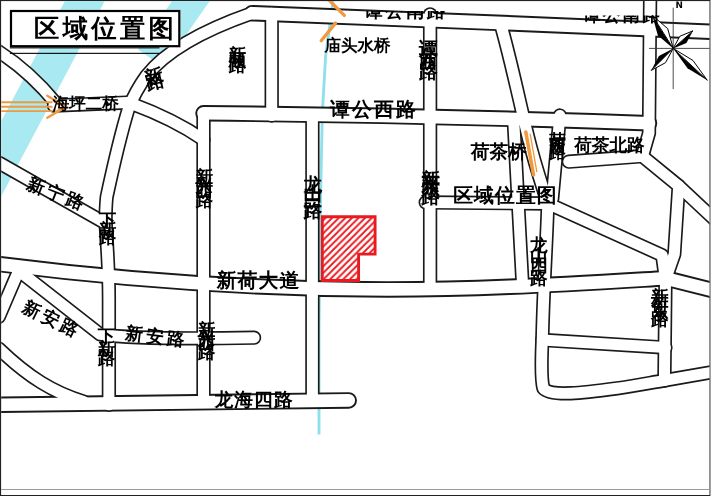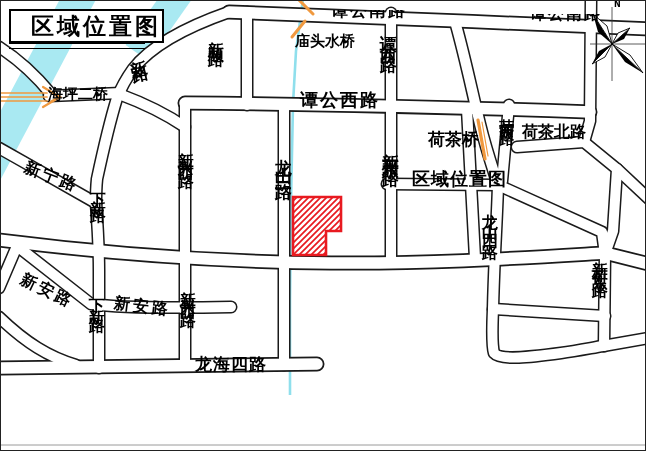--- a/index.html
+++ b/index.html
@@ -169,20 +169,21 @@
   <div class="lbl v" style="left:497px;top:106px;font-size:15px;letter-spacing:4px;">荷茶西路</div>
 
   <div class="lbl" style="left:521px;top:123px;font-size:16px;text-align:center;">荷茶北路</div>
 
   <div class="lbl" style="left:411px;top:169px;font-size:18px;letter-spacing:1px;">区域位置图</div>
 
   <div class="lbl v" style="left:380px;top:139px;font-size:17px;letter-spacing:4px;">新兴东一路</div>
 
   <div class="lbl v" style="left:273px;top:144px;font-size:17px;letter-spacing:8px;">龙山三路</div>
 
+  <div class="lbl" style="left:196px;top:246px;font-size:18px;letter-spacing:1px;">新荷大道</div>
 
   <div class="lbl" style="left:27px;top:158px;font-size:16px;letter-spacing:3px;transform:rotate(21deg);transform-origin:left top;">新宁路</div>
 
   <div class="lbl v" style="left:88px;top:179px;font-size:16px;letter-spacing:7px;">下新路</div>
 
   <div class="lbl v" style="left:176px;top:138px;font-size:16px;letter-spacing:7px;">新兴西路</div>
 
   <div class="lbl" style="left:24px;top:270px;font-size:16px;letter-spacing:3px;transform:rotate(26deg);transform-origin:left top;">新安路</div>
 
   <div class="lbl" style="left:114px;top:294px;font-size:16px;letter-spacing:3px;transform:rotate(7deg);transform-origin:left top;">新安路</div>

